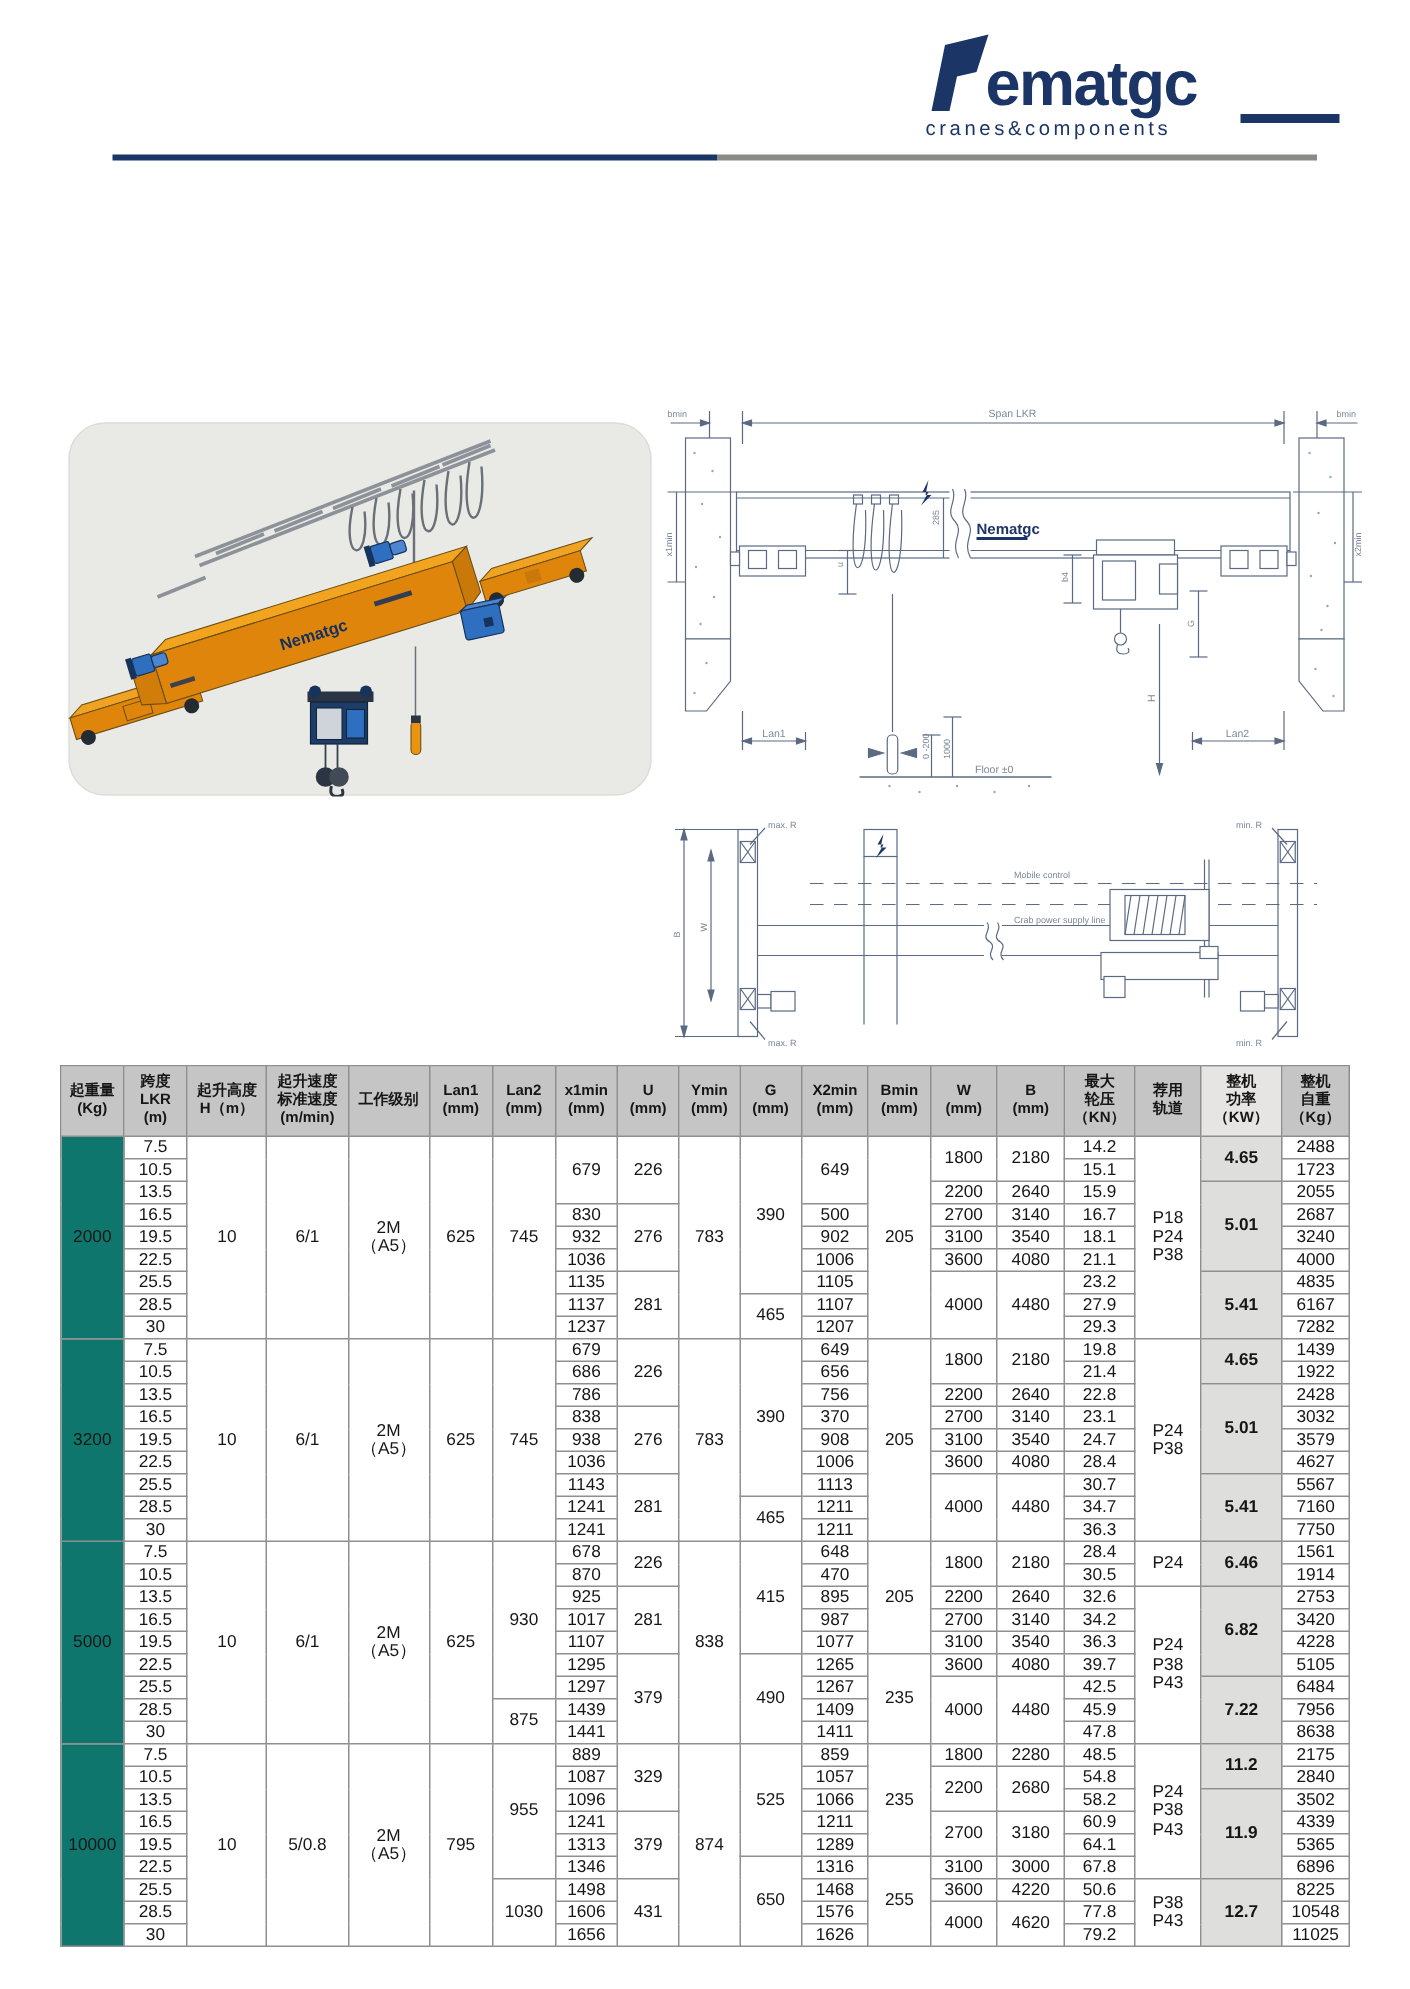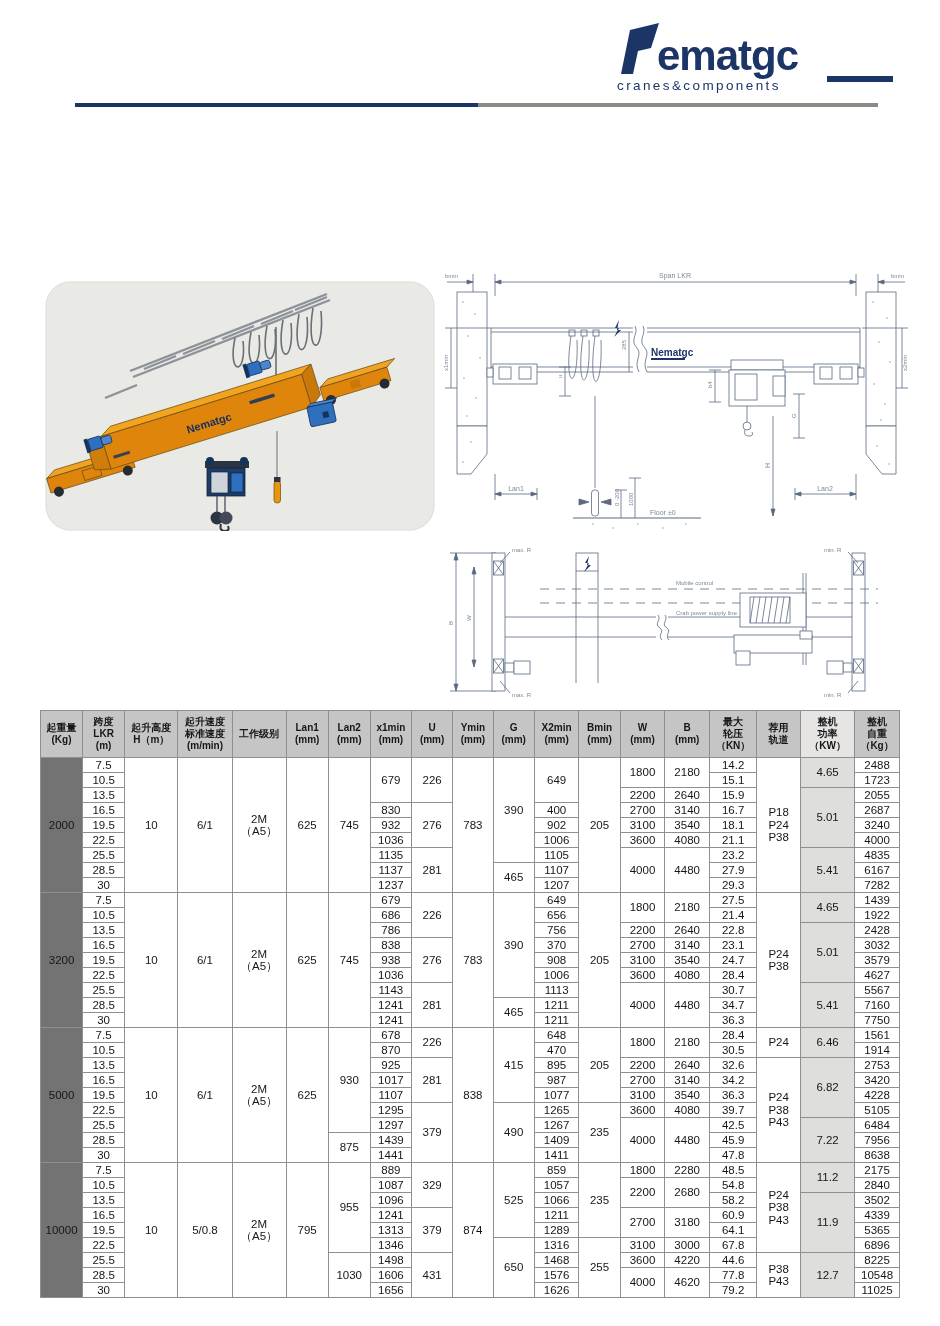--- a/index.html
+++ b/index.html
@@ -13,22 +13,22 @@
   .illus{position:absolute;left:45px;top:281px;width:390px;height:250px;}
   .elev{position:absolute;left:443px;top:266px;width:467px;height:274px;}
   .plan{position:absolute;left:448px;top:543px;width:462px;height:160px;}
   
   .spec-table-wrap{position:absolute;left:40px;top:710px;width:796px;}
   .spec-table{border-collapse:collapse;table-layout:fixed;width:860px;color:#161616;}
   .spec-table th{background:#c6c5c5;border:1px solid #8f8f8f;font-size:10px;font-weight:bold;
     height:46px;padding:0;white-space:pre-line;line-height:1.2;text-align:center;}
   .spec-table td{border:1px solid #8f8f8f;font-size:11.5px;text-align:center;
     white-space:pre-line;line-height:1.08;height:14px;padding:0 1px;}
-  .spec-table td.cap{background:#737373;}
-  .spec-table td.shade{background:#dededc;}
+  .spec-table td.cap{background:#0f766e;}
+  .spec-table td.shade{background:#dededc;font-weight:bold;}
   .spec-table th.shade-h{background:#e6e5e4;}
   svg text{font-family:"Liberation Sans",sans-serif;}
   .dwg-label{fill:#7e8898;font-size:7px;}
   .dwg-label-s{fill:#7e8898;font-size:6px;}
 </style>
 </head>
 <body>
 
 <div class="page">
 
@@ -467,21 +467,21 @@
             <td>2200</td>
             <td>2640</td>
             <td>15.9</td>
             <td rowspan="4" class="shade">5.01</td>
             <td>2055</td>
           </tr>
           <tr>
             <td>16.5</td>
             <td>830</td>
             <td rowspan="3">276</td>
-            <td>400</td>
+            <td>500</td>
             <td>2700</td>
             <td>3140</td>
             <td>16.7</td>
             <td>2687</td>
           </tr>
           <tr>
             <td>19.5</td>
             <td>932</td>
             <td>902</td>
             <td>3100</td>
@@ -534,21 +534,21 @@
             <td rowspan="9">625</td>
             <td rowspan="9">745</td>
             <td>679</td>
             <td rowspan="3">226</td>
             <td rowspan="9">783</td>
             <td rowspan="7">390</td>
             <td>649</td>
             <td rowspan="9">205</td>
             <td rowspan="2">1800</td>
             <td rowspan="2">2180</td>
-            <td>27.5</td>
+            <td>19.8</td>
             <td rowspan="9">P24
 P38</td>
             <td rowspan="2" class="shade">4.65</td>
             <td>1439</td>
           </tr>
           <tr>
             <td>10.5</td>
             <td>686</td>
             <td>656</td>
             <td>21.4</td>
@@ -786,21 +786,21 @@
             <td>6896</td>
           </tr>
           <tr>
             <td>25.5</td>
             <td rowspan="3">1030</td>
             <td>1498</td>
             <td rowspan="3">431</td>
             <td>1468</td>
             <td>3600</td>
             <td>4220</td>
-            <td>44.6</td>
+            <td>50.6</td>
             <td rowspan="3">P38
 P43</td>
             <td rowspan="3" class="shade">12.7</td>
             <td>8225</td>
           </tr>
           <tr>
             <td>28.5</td>
             <td>1606</td>
             <td>1576</td>
             <td rowspan="2">4000</td>

